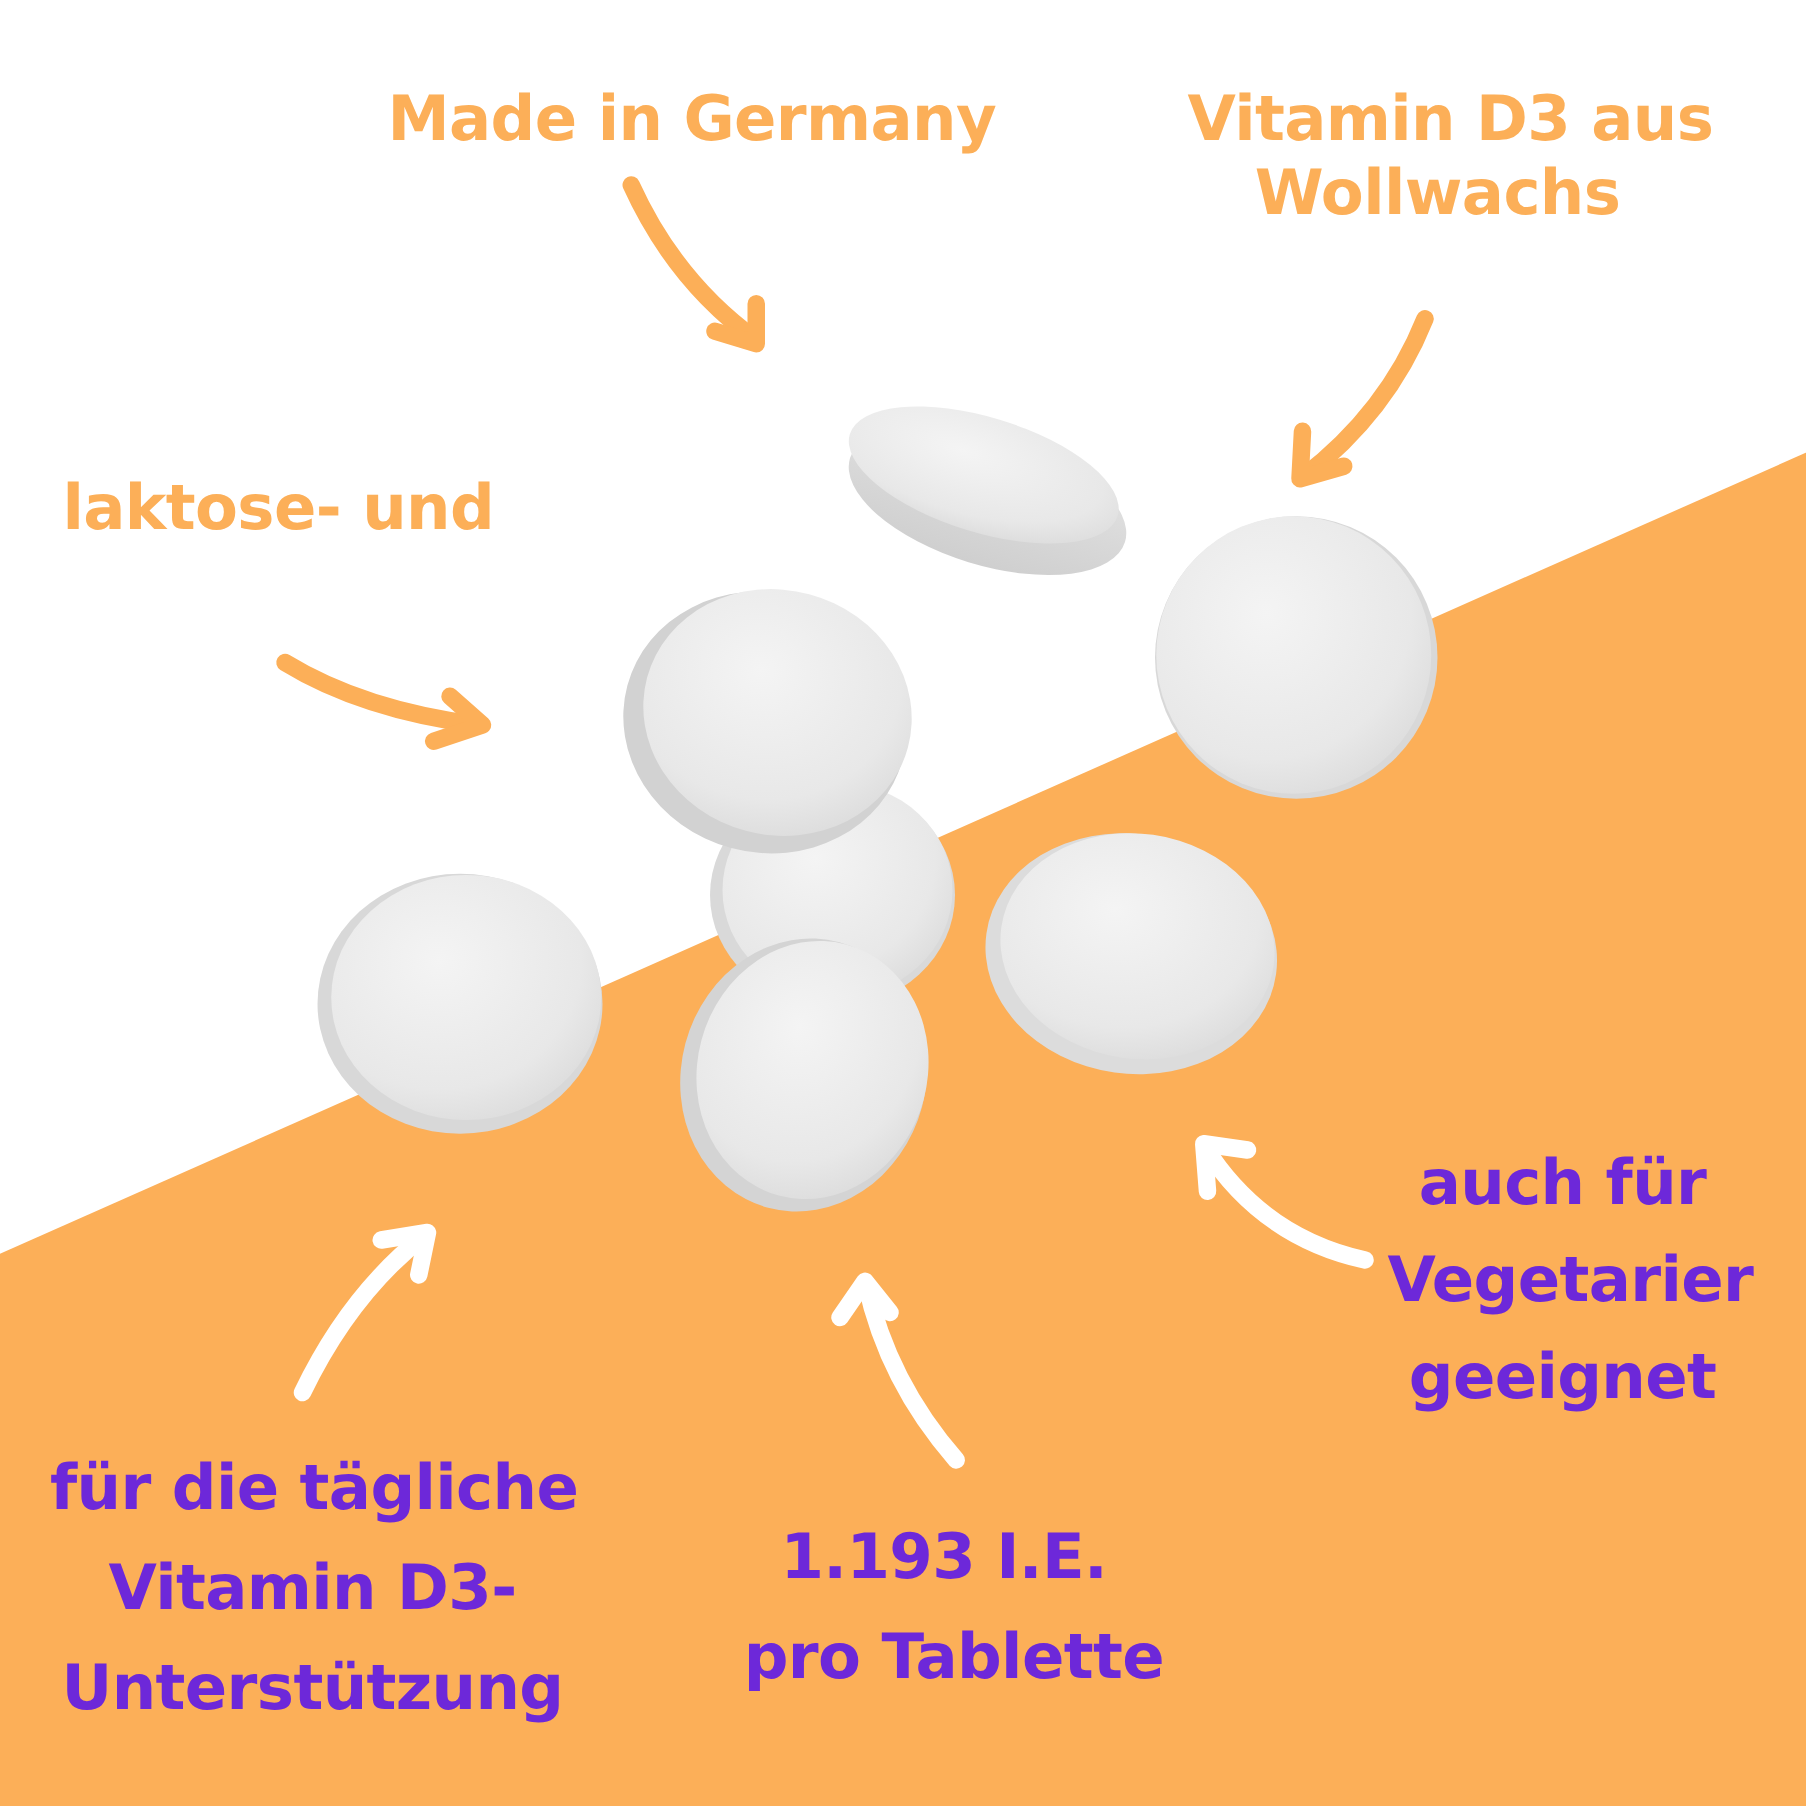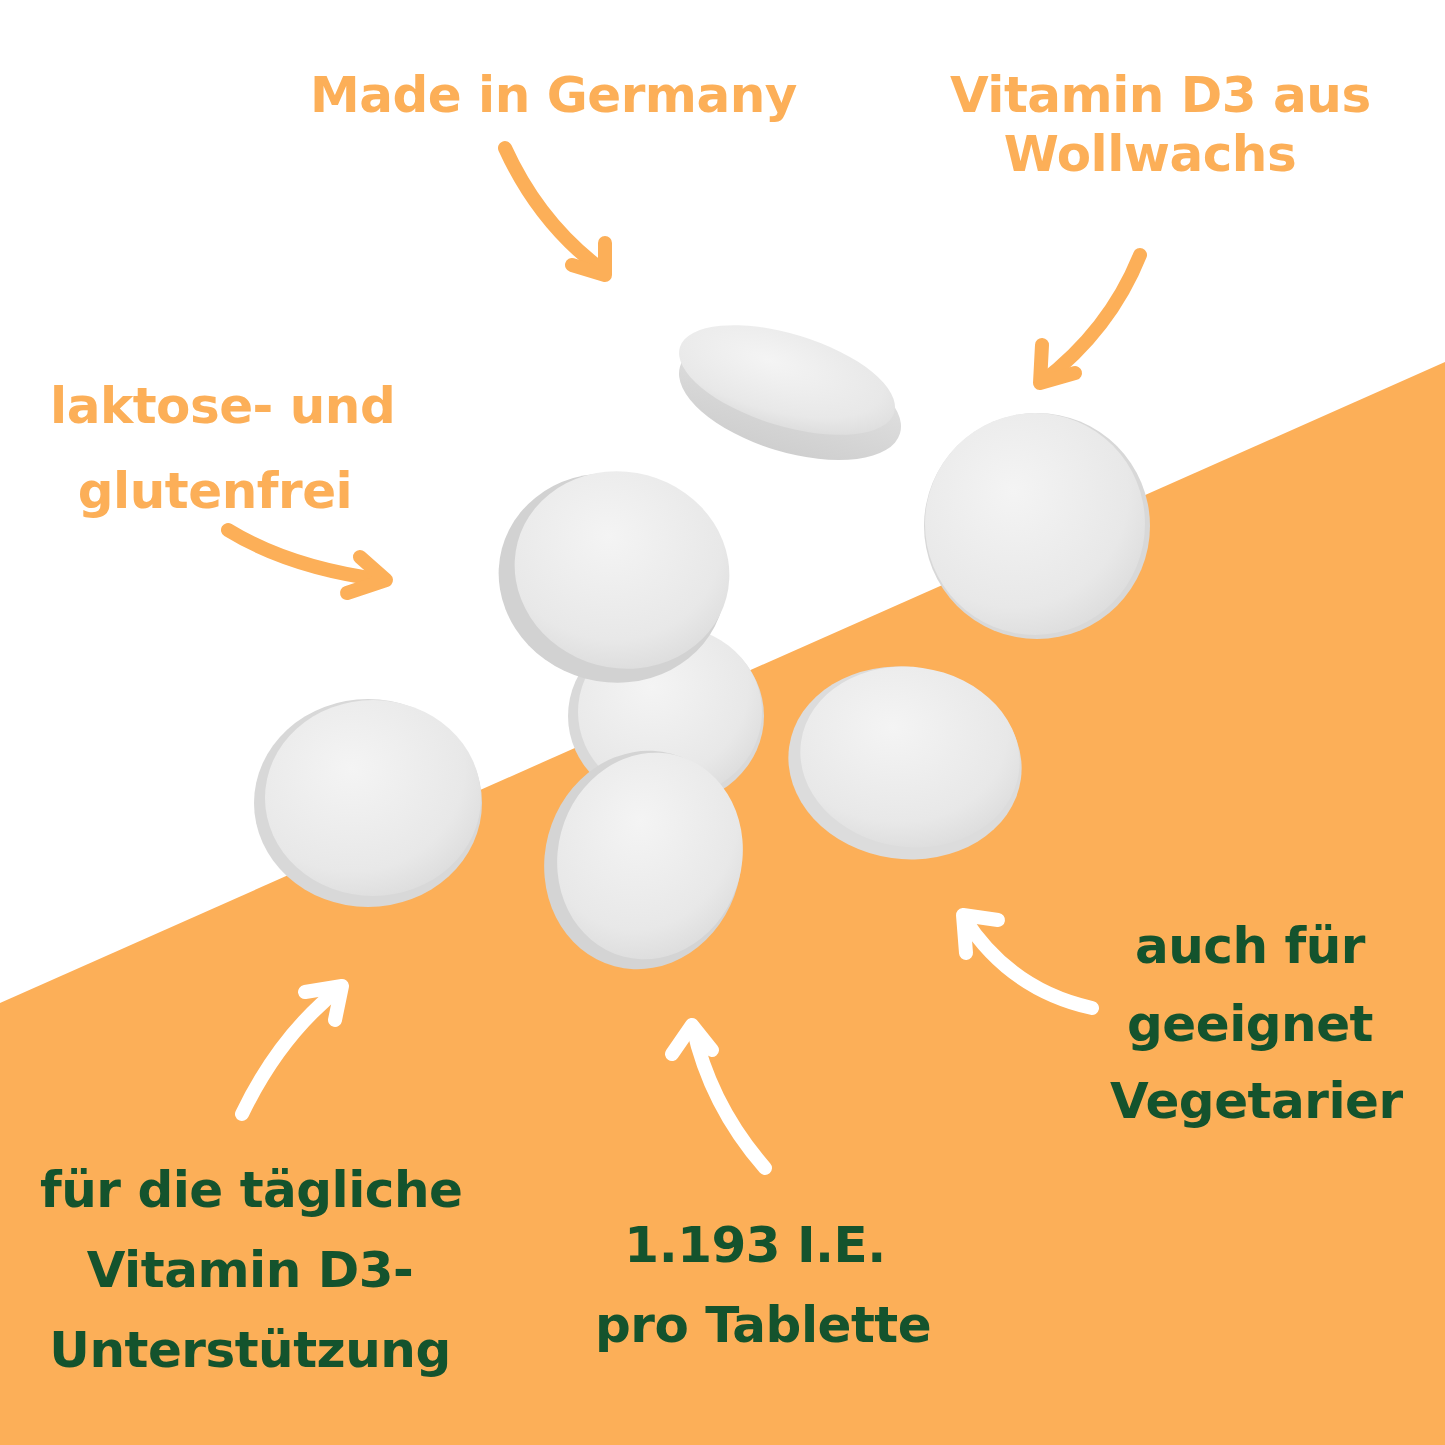--- a/index.html
+++ b/index.html
@@ -1,21 +1,21 @@
 <!DOCTYPE html>
 <html><head>
 <meta charset="utf-8">
 <style>
   html, body { margin:0; padding:0; }
   body { width:1445px; height:1445px; overflow:hidden; background:#ffffff; font-family:"DejaVu Sans", sans-serif; }
   .canvas { position:relative; width:1445px; height:1445px; background:#ffffff; overflow:hidden; }
   .bg-svg { position:absolute; left:0; top:0; width:1445px; height:1445px; }
   .label { position:absolute; font-weight:bold; text-align:center; line-height:1.18; letter-spacing:-0.5px; white-space:nowrap; }
   .label.orange { color:#FCAF58; }
-  .label.white { color:#14532d; }
+  .label.white { color:#6d28d9; }
   .label span { display:block; }
 </style>
 </head>
 <body>
 
 <div class="canvas">
 
   <svg class="bg-svg" viewBox="0 0 1445 1445" xmlns="http://www.w3.org/2000/svg">
     <defs>
       <radialGradient id="faceGrad" cx="40%" cy="35%" r="75%">
@@ -104,27 +104,26 @@
     <span>Made in Germany</span>
   </div>
 
   <div class="label orange" style="left:950px; top:66px; width:400px; font-size:50px;text-align:center;">
     <span>Vitamin D3 aus</span>
     <span>Wollwachs</span>
   </div>
 
   <div class="label orange" style="left:50px; top:364px; width:330px; font-size:50px; line-height:1.7;">
     <span>laktose- und</span>
-    <span>glutenfrei</span>
   </div>
 
   <div class="label white" style="left:1110px; top:908px; width:280px; font-size:50px; line-height:1.55;">
     <span>auch für</span>
+    <span>Vegetarier</span>
     <span>geeignet</span>
-    <span>Vegetarier</span>
   </div>
 
   <div class="label white" style="left:40px; top:1150px; width:420px; font-size:50px; line-height:1.6;">
     <span>für die tägliche</span>
     <span>Vitamin D3-</span>
     <span>Unterstützung</span>
   </div>
 
   <div class="label white" style="left:595px; top:1205px; width:320px; font-size:50px; line-height:1.6;">
     <span>1.193 I.E.</span>

